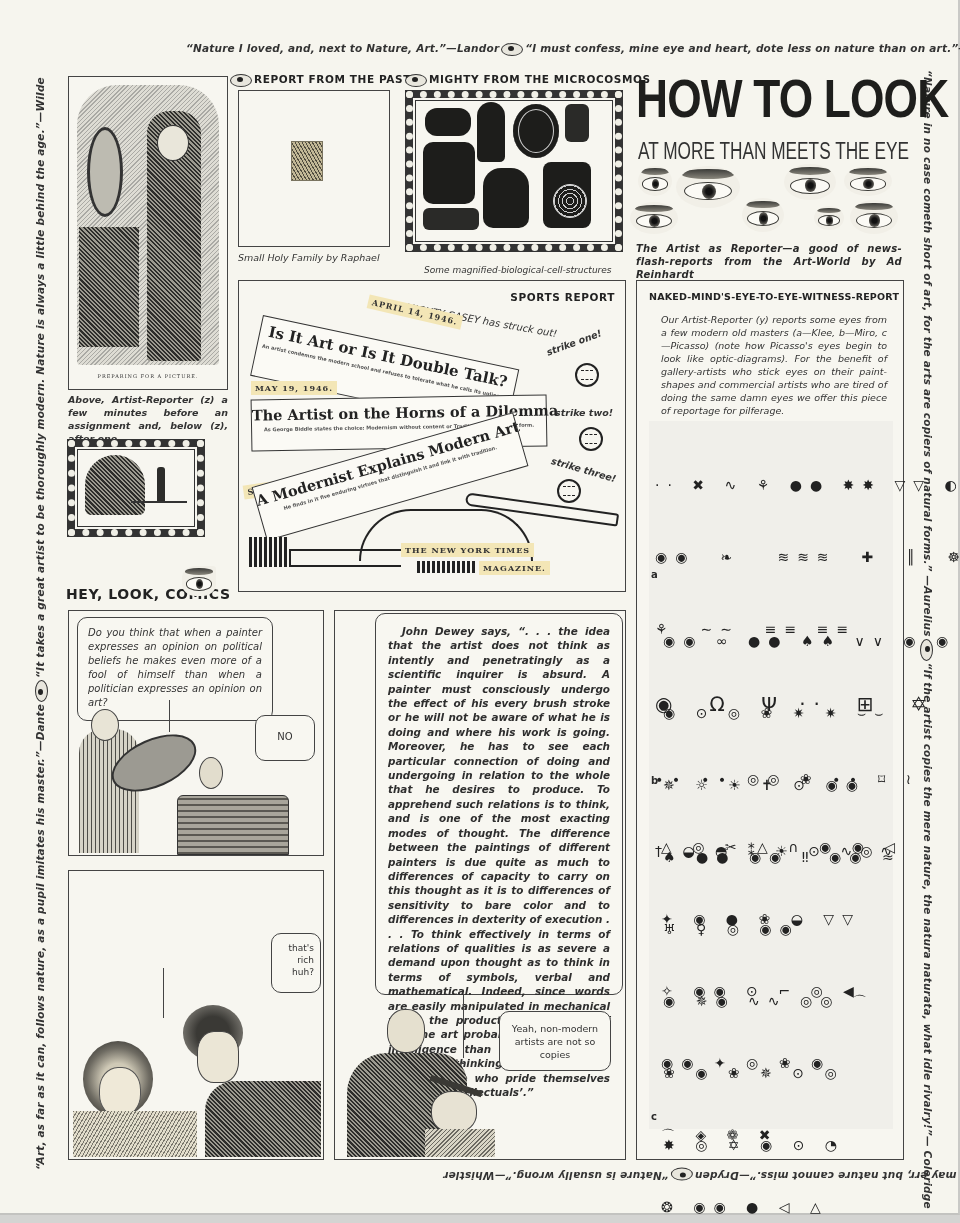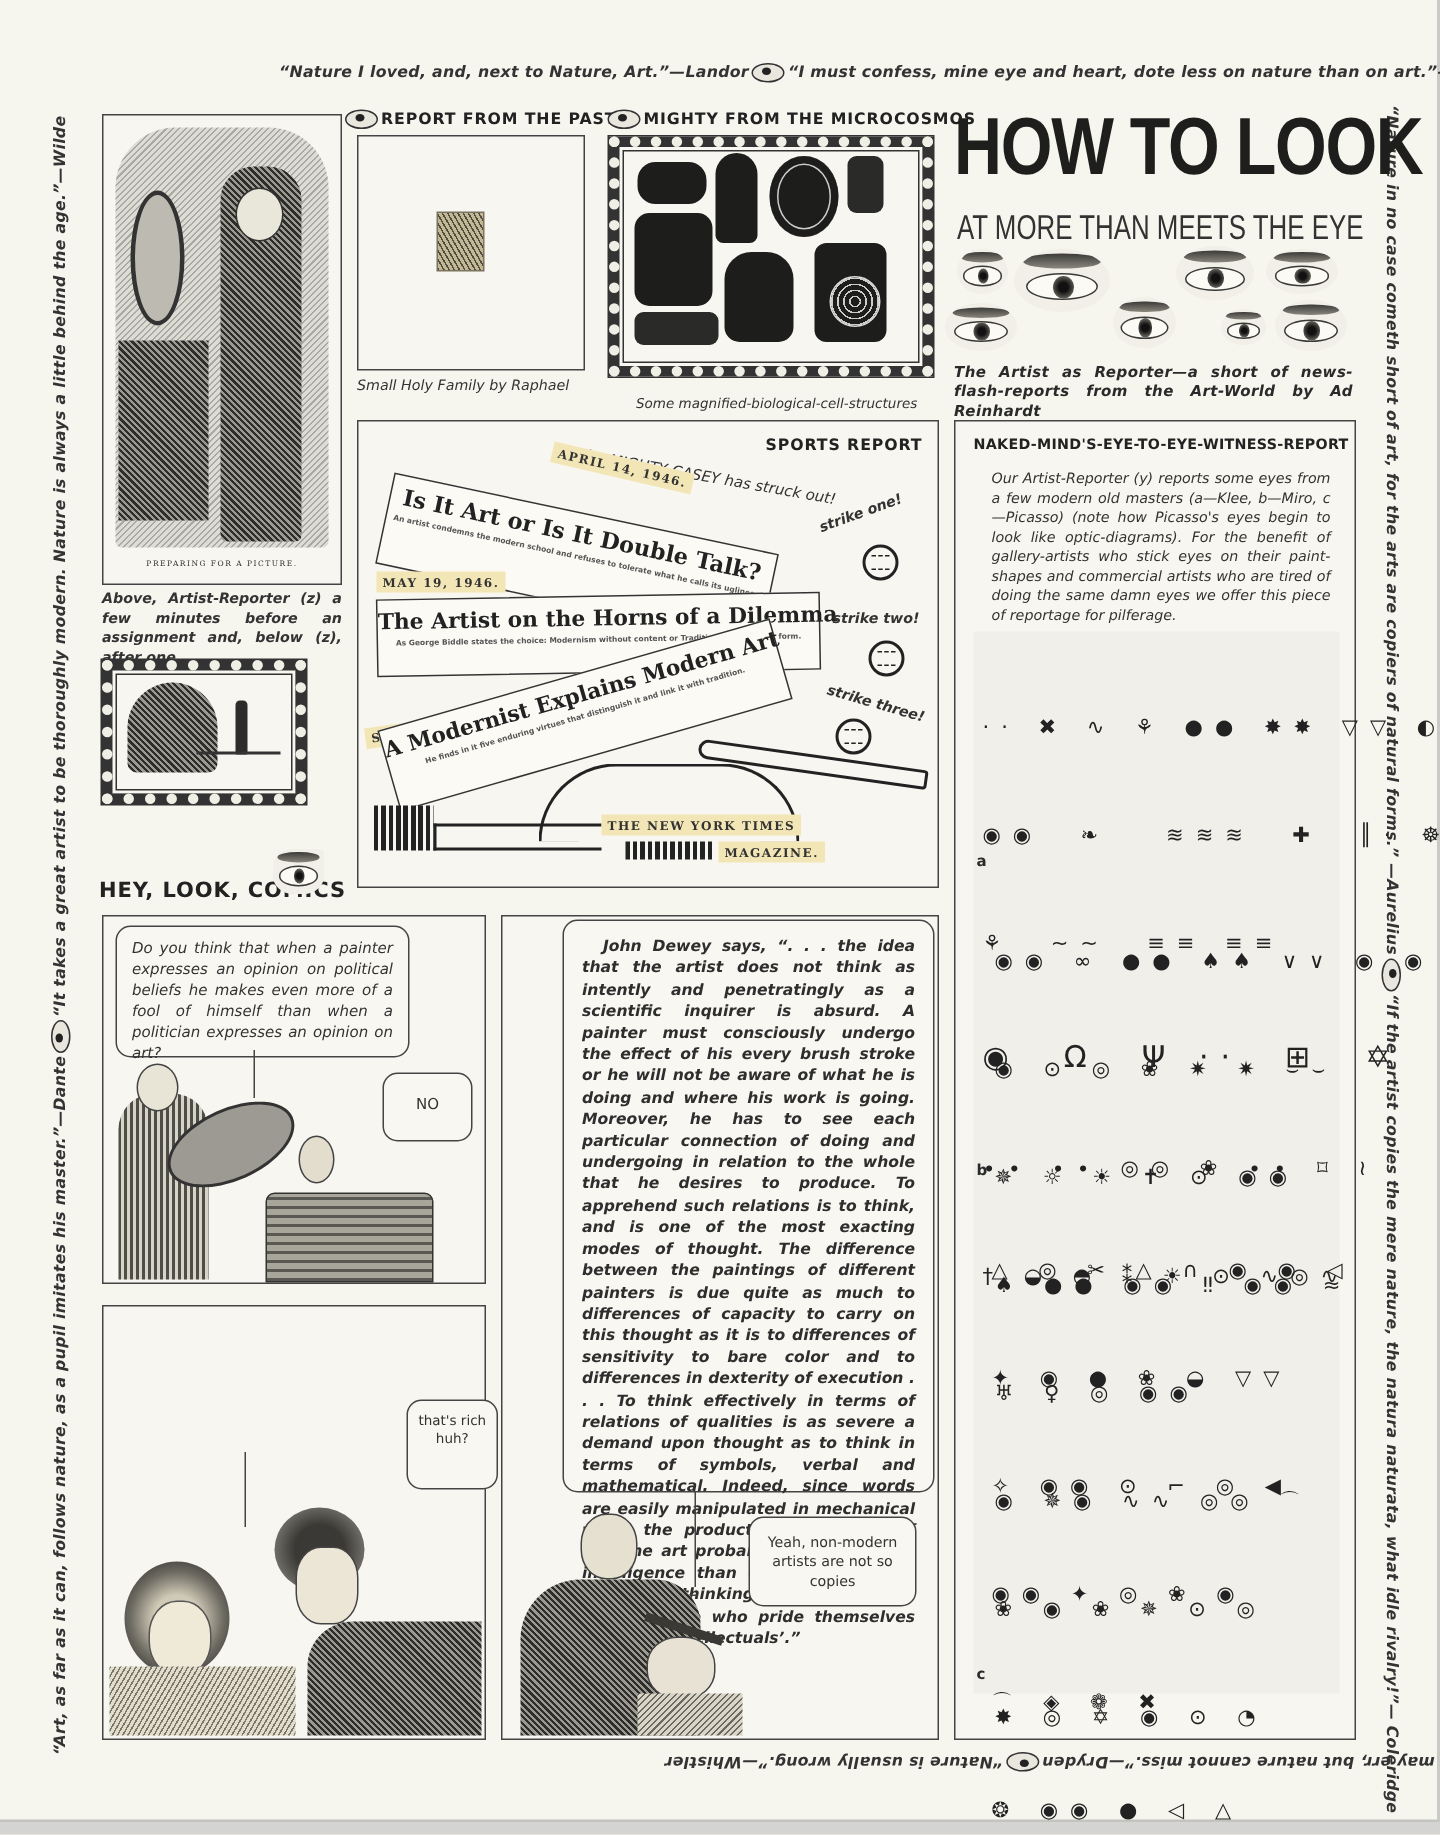--- a/index.html
+++ b/index.html
@@ -134,21 +134,21 @@
         <div class="brow"></div>
         <div class="lid"></div>
         <div class="iris"></div>
       </div>
     <div class="eye-photo" style="left:220px;top:36px;width:48px;height:34px;">
         <div class="brow"></div>
         <div class="lid"></div>
         <div class="iris"></div>
       </div>
   </div>
-  <div class="abs" style="left:636px;top:242px;width:266px;font-style:italic;font-weight:bold;font-size:10px;line-height:13px;color:#2a2a2a;text-align:justify;letter-spacing:0.3px;">The Artist as Reporter—a short of news-flash-reports from the Art-World by Ad Reinhardt</div>
+  <div class="abs" style="left:636px;top:242px;width:266px;font-style:italic;font-weight:bold;font-size:10px;line-height:13px;color:#2a2a2a;text-align:justify;letter-spacing:0.3px;">The Artist as Reporter—a good of news-flash-reports from the Art-World by Ad Reinhardt</div>
 
   <div class="box" style="left:238px;top:280px;width:386px;height:310px;">
     <div class="abs hdr" style="right:10px;top:10px;">SPORTS REPORT</div>
     <div class="abs" style="left:130px;top:14px;font-style:italic;font-size:10px;color:#333;white-space:nowrap;transform:rotate(10deg);transform-origin:0 0;">. . . the MIGHTY CASEY has struck out!</div>
 
     <div class="date" style="left:128px;top:24px;transform:rotate(13deg);">APRIL 14, 1946.</div>
     <div class="clip" style="left:24px;top:34px;width:262px;height:62px;transform:rotate(12deg);transform-origin:0 0;font-size:15px;padding-top:5px;">
       <span>Is It Art or Is It Double Talk?</span>
       <span class="sub">An artist condemns the modern school and refuses to tolerate what he calls its ugliness.</span>
     </div>
@@ -222,33 +222,33 @@
   </div>
 
   <div class="abs hdr" style="left:66px;top:586px;font-size:14px;">HEY, LOOK, COMICS</div>
   <div class="eye-photo" style="left:182px;top:566px;width:34px;height:30px;border-radius:40% 10% 40% 40%;">
       <div class="brow"></div>
       <div class="lid"></div>
       <div class="iris"></div>
     </div>
 
   <div class="box" style="left:68px;top:610px;width:254px;height:244px;">
-    <div class="bubble" style="left:8px;top:6px;width:196px;height:88px;">Do you think that when a painter expresses an opinion on political beliefs he makes even more of a fool of himself than when a politician expresses an opinion on art?</div>
+    <div class="bubble" style="left:8px;top:6px;width:196px;height:104px;">Do you think that when a painter expresses an opinion on political beliefs he makes even more of a fool of himself than when a politician expresses an opinion on art?</div>
     <div class="tail" style="left:100px;top:89px;height:32px;"></div>
     <div class="bubble plain" style="left:186px;top:104px;width:60px;height:46px;font-size:10px;padding-top:14px;">NO</div>
     <div class="engrave" style="left:10px;top:118px;width:60px;height:124px;border-radius:24px 24px 0 0;background:repeating-linear-gradient(90deg,#4e4d48 0 1.5px,#d6d3c7 1.5px 4px);"></div>
     <div class="abs" style="left:22px;top:98px;width:26px;height:30px;border-radius:50%;background:#e8e4d6;border:1px solid #444;"></div>
     <div class="abs" style="left:40px;top:128px;width:86px;height:44px;border-radius:50%;background:#9c9a92;border:2px solid #333;transform:rotate(-24deg);"></div>
     <div class="abs" style="left:130px;top:146px;width:22px;height:30px;border-radius:50%;background:#e2ddcd;border:1px solid #444;"></div>
     <div class="abs" style="left:108px;top:184px;width:110px;height:58px;border-radius:6px 6px 0 0;background:repeating-linear-gradient(0deg,#5a5852 0 2px,#a8a59b 2px 6px);border:1px solid #333;"></div>
   </div>
 
   <div class="box" style="left:68px;top:870px;width:254px;height:288px;">
     <div class="tail" style="left:94px;top:97px;height:50px;"></div>
-    <div class="bubble plain" style="left:202px;top:62px;width:61px;height:60px;font-size:9px;line-height:12px;padding:8px 6px;">that's rich huh?</div>
+    <div class="bubble plain" style="left:202px;top:62px;width:50px;height:60px;font-size:9px;line-height:12px;padding:8px 6px;text-align:right;">that's rich huh?</div>
     <div class="abs" style="left:114px;top:134px;width:60px;height:56px;border-radius:50%;background:radial-gradient(circle,#3a3935 0 40%,#6b6963 70%);"></div>
     <div class="abs" style="left:128px;top:160px;width:40px;height:50px;border-radius:40%;background:#ebe6d6;border:1px solid #444;"></div>
     <div class="engrave-dark" style="left:136px;top:210px;width:116px;height:76px;border-radius:30px 0 0 0;"></div>
     <div class="abs" style="left:14px;top:170px;width:70px;height:76px;border-radius:50%;background:radial-gradient(circle,#cfc9b6 0 30%,#6e6b62 60%,#2e2d2a 90%);"></div>
     <div class="abs" style="left:30px;top:196px;width:40px;height:48px;border-radius:45%;background:#efe9d8;border:1px solid #555;"></div>
     <div class="engrave" style="left:4px;top:240px;width:124px;height:46px;background:repeating-linear-gradient(120deg,#7a776d 0 1px,#e2ddcb 1px 3px);"></div>
   </div>
 
   <div class="box" style="left:334px;top:610px;width:290px;height:548px;">
     <div class="bubble" style="left:40px;top:2px;width:248px;height:382px;font-weight:bold;font-size:10.4px;line-height:14.4px;padding:10px 12px;text-indent:14px;color:#2e2e2e;">John Dewey says, “. . . the idea that the artist does not think as intently and penetratingly as a scientific inquirer is absurd. A painter must consciously undergo the effect of his every brush stroke or he will not be aware of what he is doing and where his work is going. Moreover, he has to see each particular connection of doing and undergoing in relation to the whole that he desires to produce. To apprehend such relations is to think, and is one of the most exacting modes of thought. The difference between the paintings of different painters is due quite as much to differences of capacity to carry on this thought as it is to differences of sensitivity to bare color and to differences in dexterity of execution . . . To think effectively in terms of relations of qualities is as severe a demand upon thought as to think in terms of symbols, verbal and mathematical. Indeed, since words are easily manipulated in mechanical ways, the production of a work of genuine art probably demands more intelligence than does most of the so-called thinking that goes on among those who pride themselves on being ‘intellectuals’.”</div>

